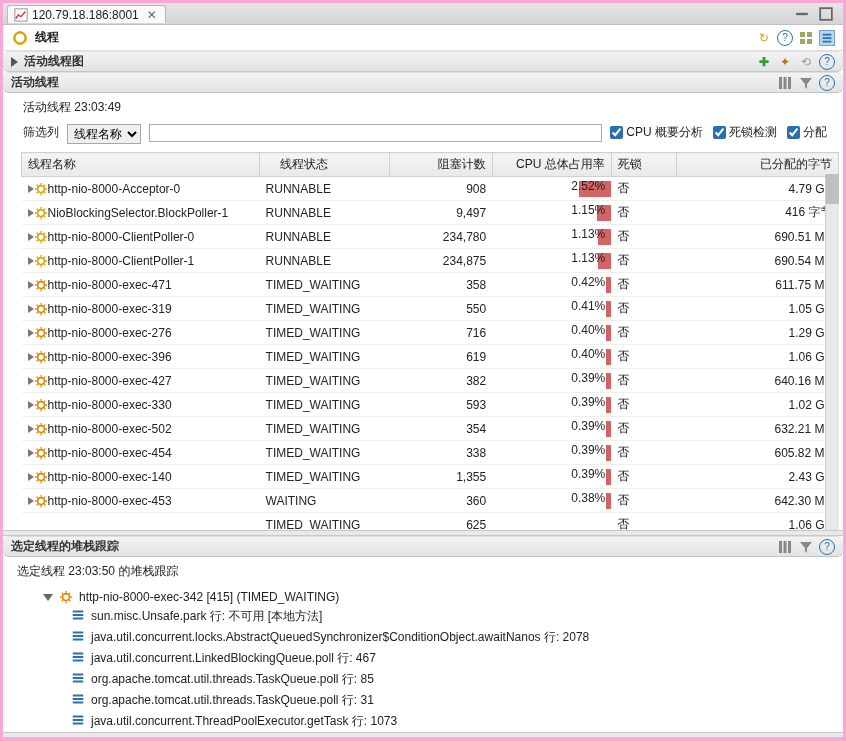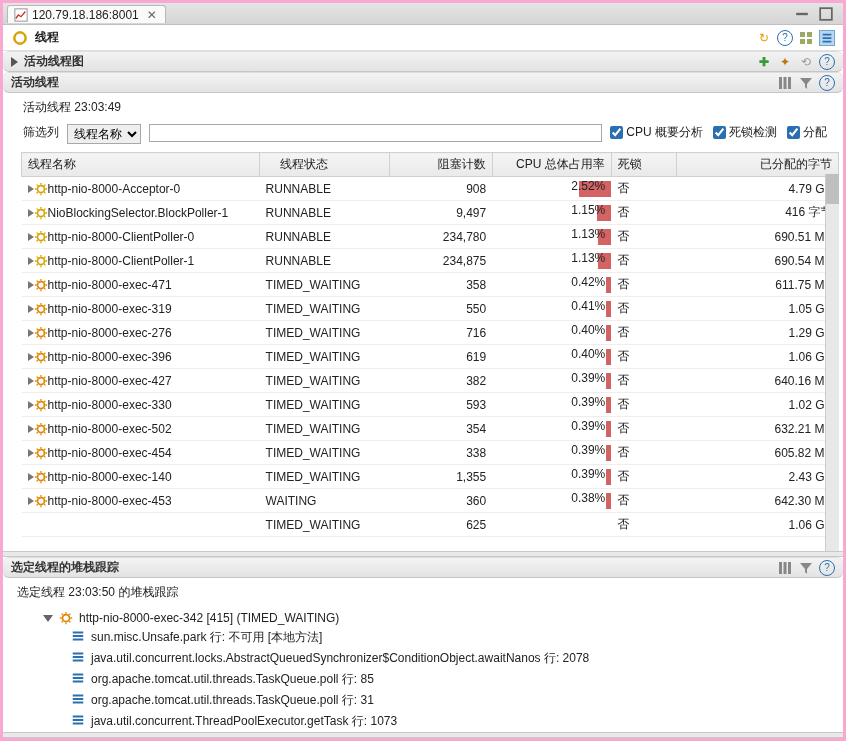--- a/index.html
+++ b/index.html
@@ -473,20 +473,26 @@
         <div class="tree-row sub">
           <span class="stack-icon"><svg viewBox="0 0 16 16">
               <path d="M2,4 H14 M2,8 H14 M2,12 H14" stroke="#2a6fb0" stroke-width="2.5"></path>
             </svg></span>
           <span>java.util.concurrent.locks.AbstractQueuedSynchronizer$ConditionObject.awaitNanos 行: 2078</span>
         </div>
         <div class="tree-row sub">
           <span class="stack-icon"><svg viewBox="0 0 16 16">
               <path d="M2,4 H14 M2,8 H14 M2,12 H14" stroke="#2a6fb0" stroke-width="2.5"></path>
             </svg></span>
+          <span>java.util.concurrent.LinkedBlockingQueue.poll 行: 467</span>
+        </div>
+        <div class="tree-row sub">
+          <span class="stack-icon"><svg viewBox="0 0 16 16">
+              <path d="M2,4 H14 M2,8 H14 M2,12 H14" stroke="#2a6fb0" stroke-width="2.5"></path>
+            </svg></span>
           <span>org.apache.tomcat.util.threads.TaskQueue.poll 行: 85</span>
         </div>
         <div class="tree-row sub">
           <span class="stack-icon"><svg viewBox="0 0 16 16">
               <path d="M2,4 H14 M2,8 H14 M2,12 H14" stroke="#2a6fb0" stroke-width="2.5"></path>
             </svg></span>
           <span>org.apache.tomcat.util.threads.TaskQueue.poll 行: 31</span>
         </div>
         <div class="tree-row sub">
           <span class="stack-icon"><svg viewBox="0 0 16 16">

